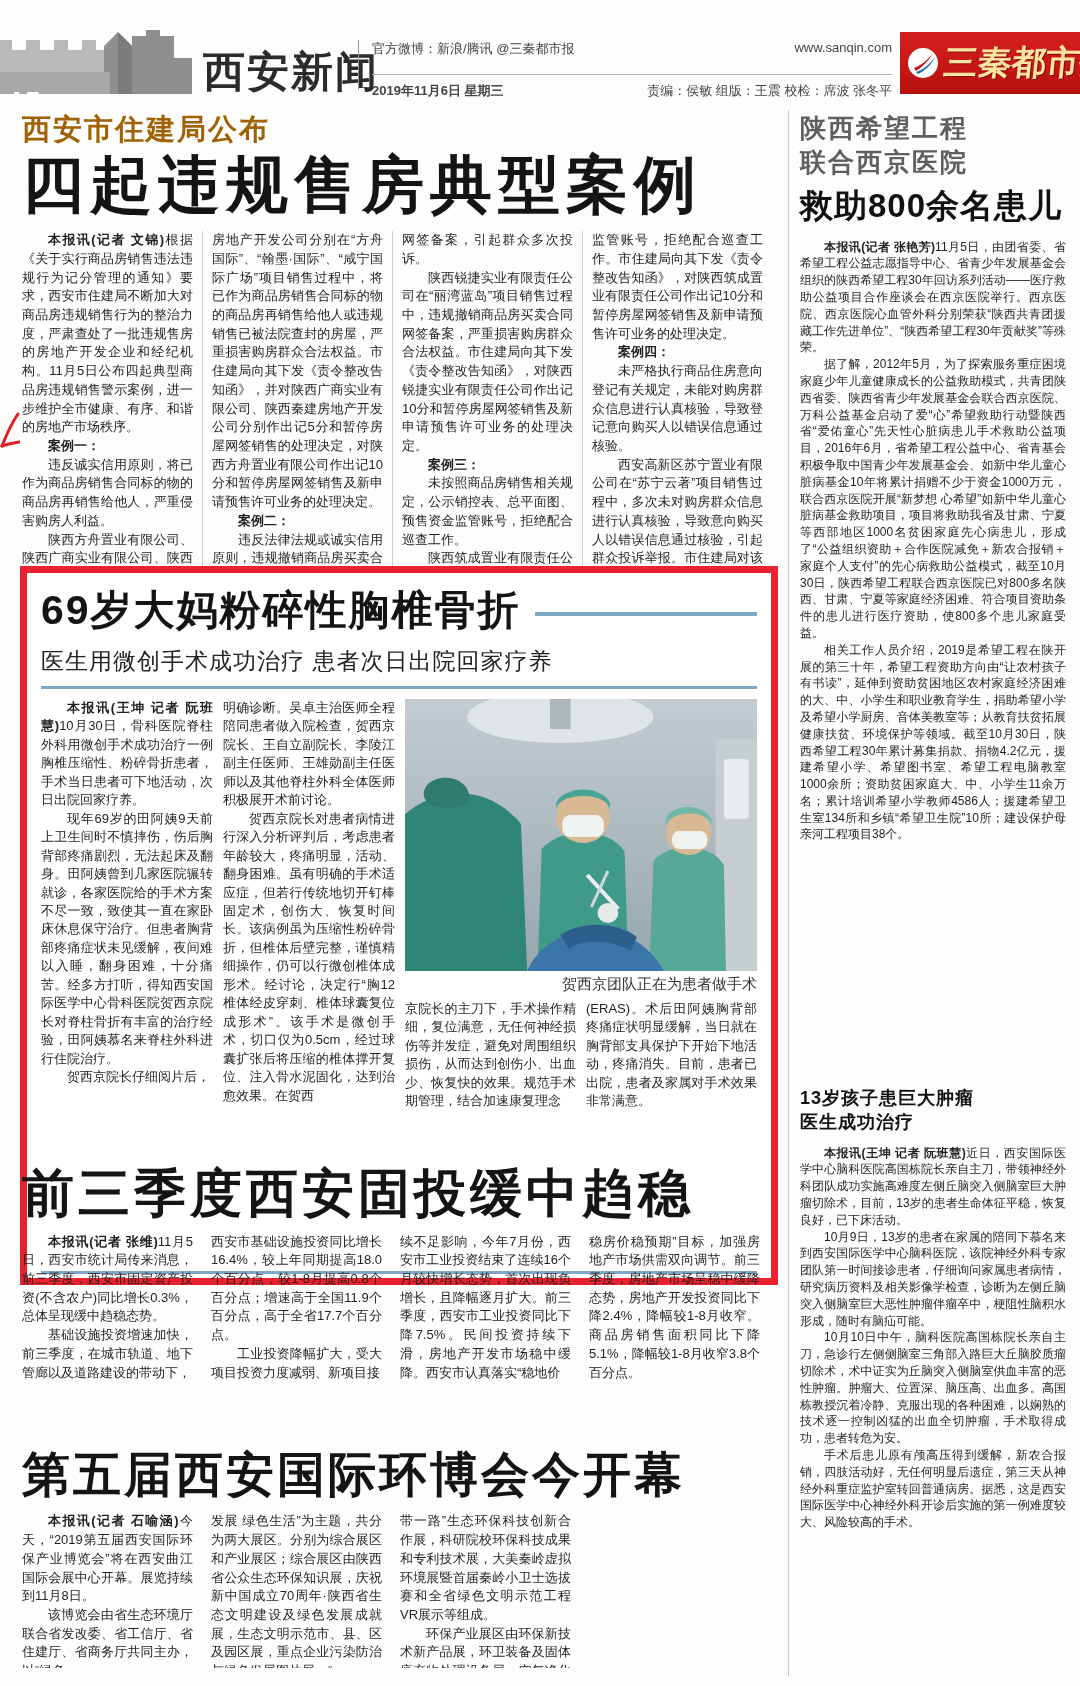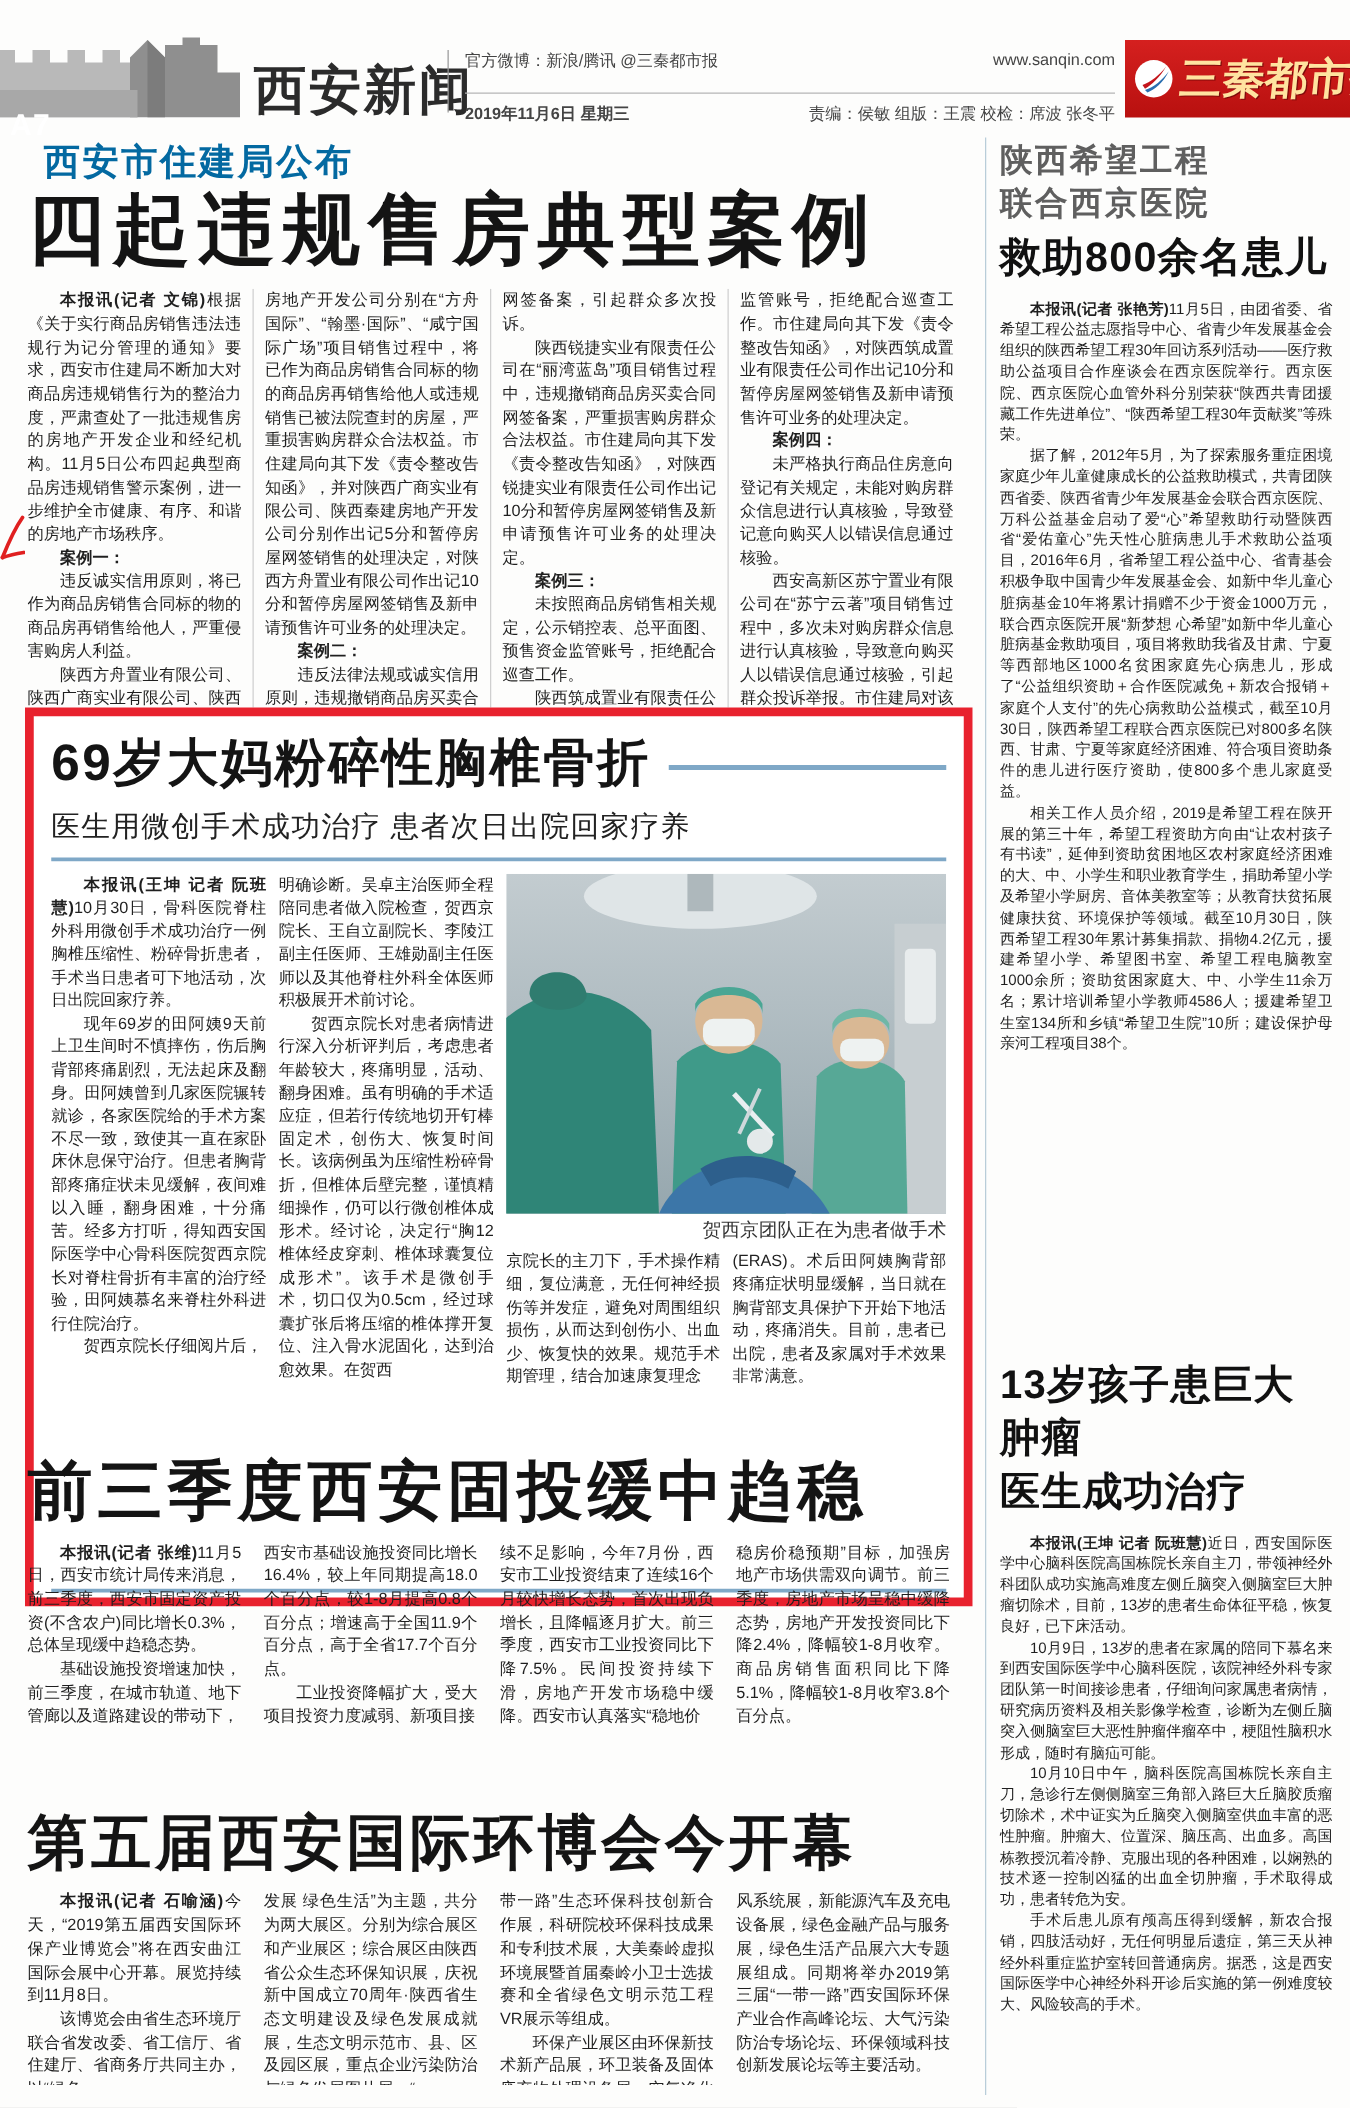--- a/index.html
+++ b/index.html
@@ -15,21 +15,21 @@
   #hdr-row1{display:flex;justify-content:space-between;border-bottom:1px solid #b5b5b5;padding-bottom:16px;}
   #hdr-row2{display:flex;justify-content:space-between;padding-top:7px;}
   #masthead{position:absolute;left:900px;top:32px;width:180px;height:62px;background:linear-gradient(#d5201f,#b8100f);
             overflow:hidden;display:flex;align-items:center;}
   #masthead-text{color:#ffe3a0;font-size:34px;font-weight:bold;white-space:nowrap;transform:skewX(-6deg);
                  text-shadow:1px 1px 0 #7e0a0a;margin-left:4px;}
   
   #rail-divider{position:absolute;left:788px;top:110px;width:1px;height:1566px;background:#b9cdd9;}
   #red-pen-mark{position:absolute;left:0;top:412px;width:20px;height:40px;}
   
-  .kicker{font-size:29px;font-weight:bold;color:#0369a1;letter-spacing:2px;margin-left:13px;}
+  .kicker{font-size:29px;font-weight:bold;color:#a16207;letter-spacing:2px;}
   .big-head{font-weight:bold;color:#141414;line-height:1.05;}
   .cols{display:flex;overflow:hidden;}
   .col{font-size:13px;line-height:1.44;text-align:justify;color:#1f1f1f;overflow:hidden;}
   .col-rule{border-right:1px solid #cfcfcf;}
   .para{margin:0;text-indent:2em;}
   .para.ni{text-indent:0;}
   .para.bold{font-weight:bold;}
   .para b{font-weight:bold;}
   
   #art-housing{position:absolute;left:22px;top:110px;width:756px;}
@@ -67,21 +67,21 @@
   #expo-cols{margin-top:12px;height:156px;}
   #expo-cols .col{width:171px;padding:0 9px;}
   #expo-cols .col:first-child{padding-left:0;}
   #expo-cols .col:last-child{padding-right:0;}
   
   #rail{position:absolute;left:800px;top:112px;width:266px;}
   .rail-title-gray{font-size:26px;color:#5f5f5f;font-weight:600;line-height:1.3;letter-spacing:2px;}
   .rail-title-main{font-size:33px;color:#111;font-weight:700;letter-spacing:1px;margin-top:4px;}
   .rail-body{margin-top:10px;font-size:12px;line-height:1.4;text-align:justify;color:#1f1f1f;}
   #rail-tumor{position:absolute;left:800px;top:1086px;width:266px;}
-  .rail-title-black{font-size:32px;color:#111;font-weight:700;line-height:1.35;letter-spacing:1px;}
+  .rail-title-black{font-size:18px;color:#111;font-weight:700;line-height:1.35;letter-spacing:1px;}
 </style>
 </head>
 <body>
 
 <div id="page">
 
   <div id="header">
     <svg id="wall" viewBox="0 0 192 66">
       <polygon points="0,22 0,66 110,66 110,22 96,22 96,12 82,12 82,22 68,22 68,12 54,12 54,22 40,22 40,12 26,12 26,22 12,22 12,12 0,12" fill="#b9b9b9"></polygon>
       <polygon points="104,66 104,18 118,4 132,18 132,8 146,8 146,2 160,2 160,8 174,8 174,30 192,30 192,66" fill="#8f8f8f"></polygon>
@@ -239,23 +239,20 @@
           <p class="para"><b>本报讯(记者 石喻涵)</b>今天，“2019第五届西安国际环保产业博览会”将在西安曲江国际会展中心开幕。展览持续到11月8日。</p>
           <p class="para">该博览会由省生态环境厅联合省发改委、省工信厅、省住建厅、省商务厅共同主办，以“绿色</p>
         </div>
       <div class="col">
           <p class="para ni">发展 绿色生活”为主题，共分为两大展区。分别为综合展区和产业展区；综合展区由陕西省公众生态环保知识展，庆祝新中国成立70周年·陕西省生态文明建设及绿色发展成就展，生态文明示范市、县、区及园区展，重点企业污染防治与绿色发展图片展，“一</p>
         </div>
       <div class="col">
           <p class="para ni">带一路”生态环保科技创新合作展，科研院校环保科技成果和专利技术展，大美秦岭虚拟环境展暨首届秦岭小卫士选拔赛和全省绿色文明示范工程VR展示等组成。</p>
           <p class="para">环保产业展区由环保新技术新产品展，环卫装备及固体废弃物处理设备展，空气净化及新</p>
         </div>
-      <div class="col">
-          <p class="para ni">风系统展，新能源汽车及充电设备展，绿色金融产品与服务展，绿色生活产品展六大专题展组成。同期将举办2019第三届“一带一路”西安国际环保产业合作高峰论坛、大气污染防治专场论坛、环保领域科技创新发展论坛等主要活动。</p>
-        </div>
     </div>
   </div>
 
   <div id="rail">
     <div class="rail-title-gray">陕西希望工程</div>
     <div class="rail-title-gray">联合西京医院</div>
     <div class="rail-title-main">救助800余名患儿</div>
     <div class="rail-body">
         <p class="para"><b>本报讯(记者 张艳芳)</b>11月5日，由团省委、省希望工程公益志愿指导中心、省青少年发展基金会组织的陕西希望工程30年回访系列活动——医疗救助公益项目合作座谈会在西京医院举行。西京医院、西京医院心血管外科分别荣获“陕西共青团援藏工作先进单位”、“陕西希望工程30年贡献奖”等殊荣。</p>
         <p class="para">据了解，2012年5月，为了探索服务重症困境家庭少年儿童健康成长的公益救助模式，共青团陕西省委、陕西省青少年发展基金会联合西京医院、万科公益基金启动了爱“心”希望救助行动暨陕西省“爱佑童心”先天性心脏病患儿手术救助公益项目，2016年6月，省希望工程公益中心、省青基会积极争取中国青少年发展基金会、如新中华儿童心脏病基金10年将累计捐赠不少于资金1000万元，联合西京医院开展“新梦想 心希望”如新中华儿童心脏病基金救助项目，项目将救助我省及甘肃、宁夏等西部地区1000名贫困家庭先心病患儿，形成了“公益组织资助＋合作医院减免＋新农合报销＋家庭个人支付”的先心病救助公益模式，截至10月30日，陕西希望工程联合西京医院已对800多名陕西、甘肃、宁夏等家庭经济困难、符合项目资助条件的患儿进行医疗资助，使800多个患儿家庭受益。</p>

